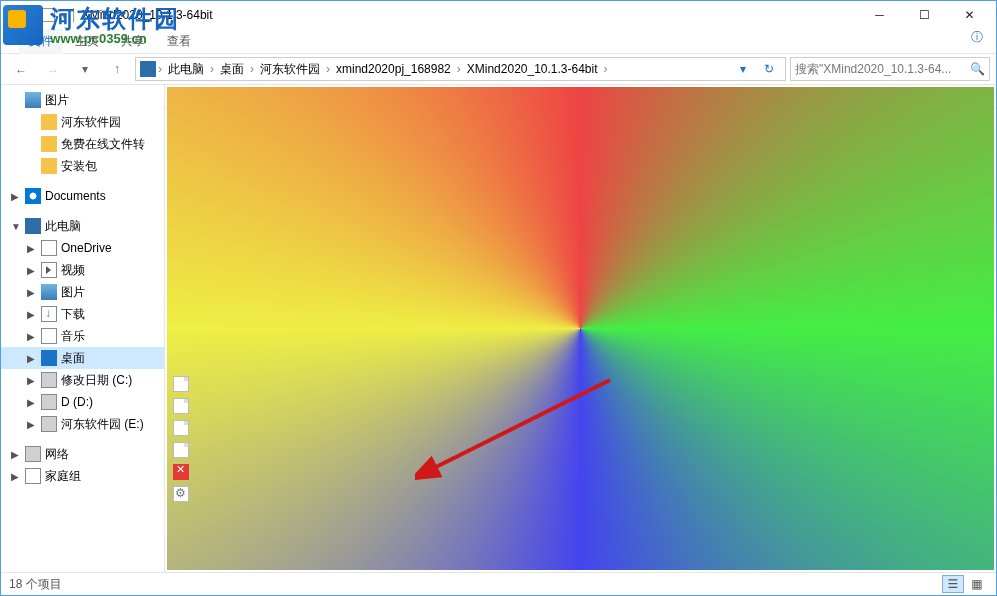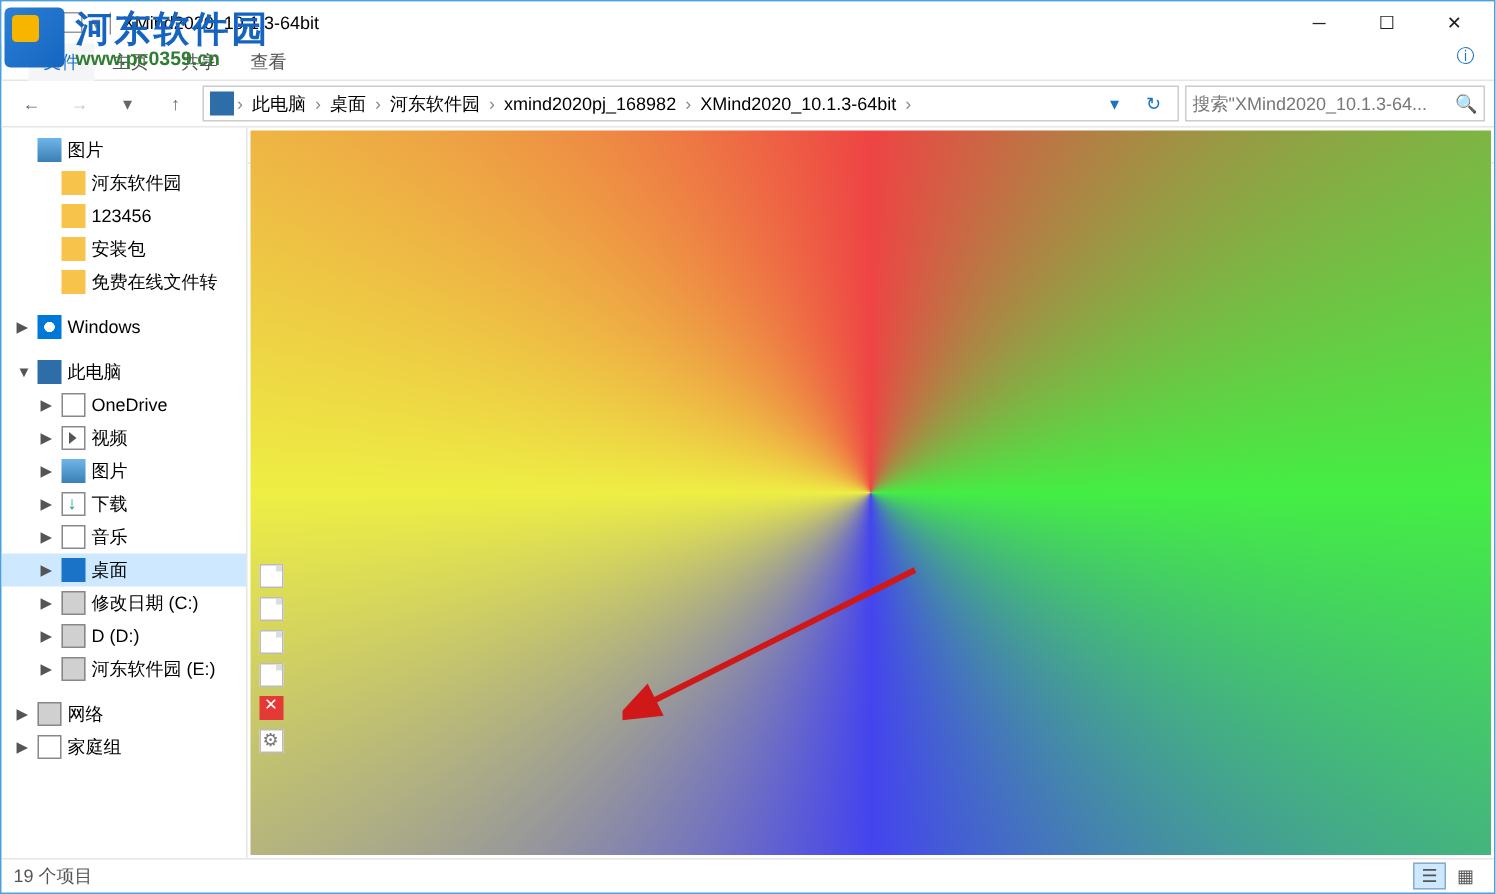--- a/index.html
+++ b/index.html
@@ -168,40 +168,34 @@
       <div class="tnode">
         <span class="tind" style="width:16px"></span>
         <span class="tcaret"></span>
         <span class="ticon ic-folder"></span>
         <span>河东软件园</span>
       </div>
       <div class="tnode">
         <span class="tind" style="width:16px"></span>
         <span class="tcaret"></span>
         <span class="ticon ic-folder"></span>
-        <span>123456</span>
+        <span>免费在线文件转</span>
       </div>
       <div class="tnode">
         <span class="tind" style="width:16px"></span>
         <span class="tcaret"></span>
         <span class="ticon ic-folder"></span>
         <span>安装包</span>
       </div>
-      <div class="tnode">
-        <span class="tind" style="width:16px"></span>
-        <span class="tcaret"></span>
-        <span class="ticon ic-folder"></span>
-        <span>免费在线文件转</span>
-      </div>
       <div class="tnode" style="height: 8px;"></div>
       <div class="tnode">
         <span class="tind" style="width:0px"></span>
         <span class="tcaret">▶</span>
         <span class="ticon ic-cloud"></span>
-        <span>Windows</span>
+        <span>Documents</span>
       </div>
       <div class="tnode" style="height: 8px;"></div>
       <div class="tnode">
         <span class="tind" style="width:0px"></span>
         <span class="tcaret">▼</span>
         <span class="ticon ic-pc"></span>
         <span>此电脑</span>
       </div>
       <div class="tnode">
         <span class="tind" style="width:16px"></span>
@@ -448,18 +442,18 @@
           <marker id="ah" markerWidth="10" markerHeight="10" refX="2" refY="3" orient="auto">
         <path d="M0,0 L0,6 L8,3 z" fill="#d01818"></path>
           </marker>
         </defs>
       <line x1="195" y1="5" x2="15" y2="95" stroke="#d01818" stroke-width="4" marker-end="url(#ah)"></line>
     </svg>
   </div>
 </div>
 
 <div class="status">
-  <span>19 个项目</span>
+  <span>18 个项目</span>
   <div class="viewbtns">
     <div class="vbtn active">☰</div>
     <div class="vbtn">▦</div>
   </div>
 </div>
 
 </body></html>

